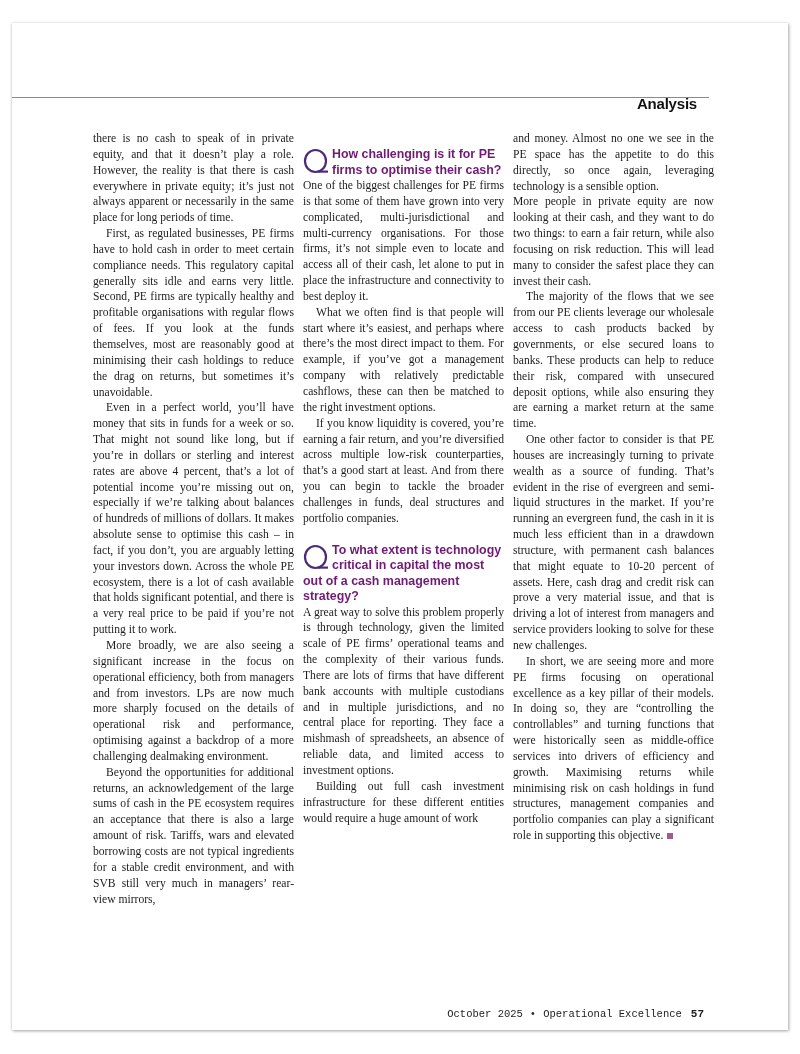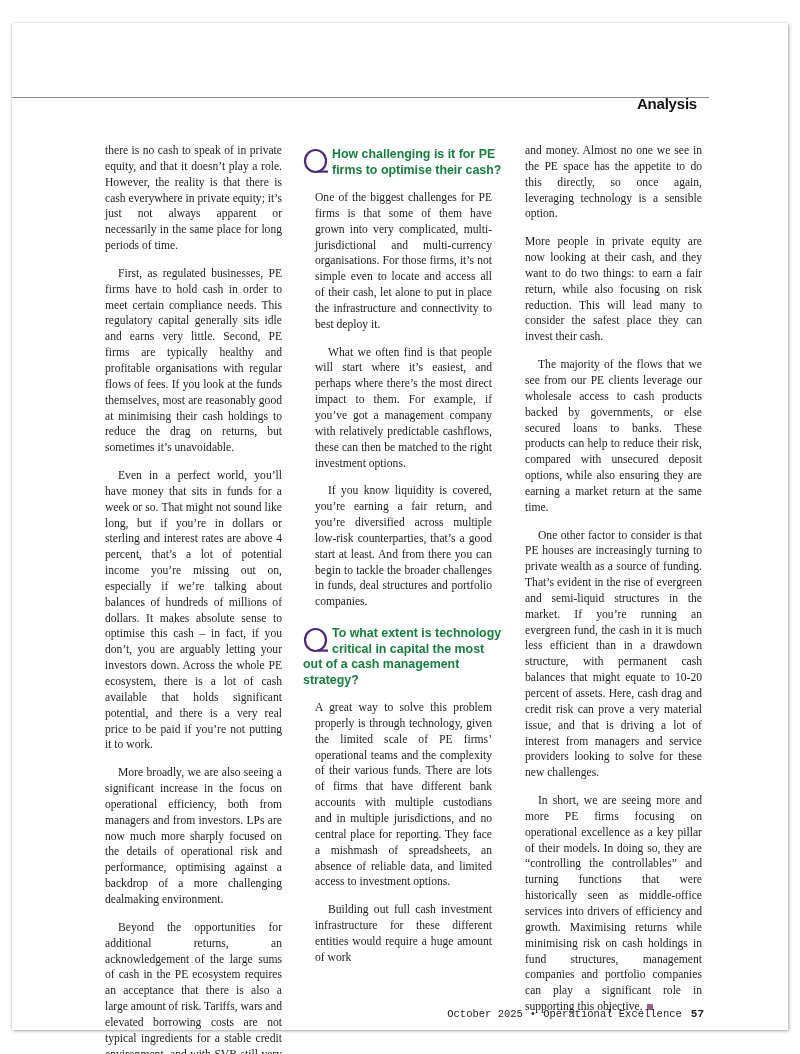--- a/index.html
+++ b/index.html
@@ -20,25 +20,25 @@
     position: absolute; left: 0; top: 74px; width: 697px; height: 1px; background: #8a8a8a;
   }
   .col {
     position: absolute; top: 108px; width: 201px;
     font-family: "Liberation Serif", serif; font-size: 11.6px; line-height: 15.85px;
     color: #1c1c1c; text-align: justify; hyphens: auto;
   }
   .col1 { left: 81px; }
   .col2 { left: 291px; }
   .col3 { left: 501px; }
-  .col p { margin: 12px; text-indent: 13px; }
+  .col p { margin: 0; text-indent: 13px; }
   .col p.noindent { text-indent: 0; }
   .q-head {
     margin: 16px 0 0 0; font-family: "Liberation Sans", sans-serif; font-weight: bold;
-    font-size: 12.4px; line-height: 15.5px; color: #15803d; text-align: left;
+    font-size: 12.4px; line-height: 15.5px; color: #701a75; text-align: left;
   }
   .q-mark {
     float: left; width: 26px; height: 28px; margin: 1px 3px 0 0; position: relative;
   }
   .q-mark svg { display: block; }
   .end-mark {
     display: inline-block; width: 6px; height: 6px; background: #a25b8e; margin-left: 4px; vertical-align: 0px;
   }
   .footer {
     position: absolute; right: 84px; top: 985px;

